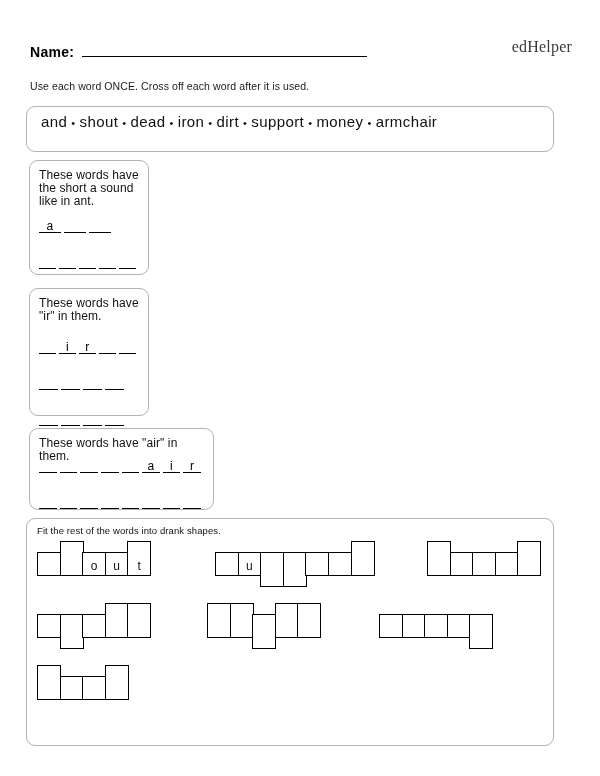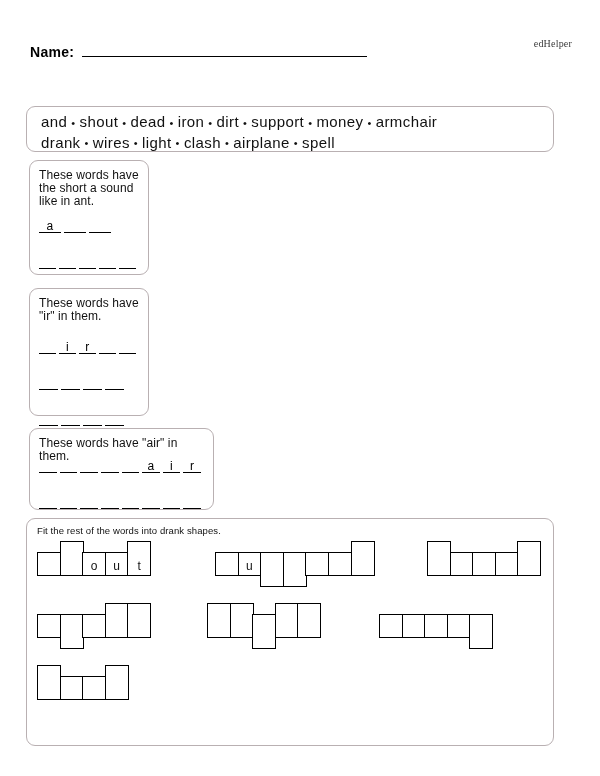--- a/index.html
+++ b/index.html
@@ -20,21 +20,21 @@
     position: absolute;
     inset: 0;
   }
 
   
   .brand {
     position: absolute;
     top: 38px;
     right: 28px;
     font-family: "Liberation Serif", serif;
-    font-size: 10px;
+    font-size: 16px;
     color: #3a3a3a;
     letter-spacing: 0.2px;
   }
 
   .name-row {
     position: absolute;
     top: 44px;
     left: 30px;
     display: flex;
     align-items: flex-end;
@@ -185,25 +185,25 @@
 
 <div class="page">
 
   <div class="brand">edHelper</div>
 
   <div class="name-row">
     <div class="name-label">Name:</div>
     <div class="name-rule"></div>
   </div>
 
+  <div class="instructions">Use each word ONCE.  Cross off each word after it is used.</div>
 
   <div class="panel" id="word-bank">
     <div id="word-bank-lines">
         <div class="wordbank-line"><span>and</span><span class="bullet">•</span><span>shout</span><span class="bullet">•</span><span>dead</span><span class="bullet">•</span><span>iron</span><span class="bullet">•</span><span>dirt</span><span class="bullet">•</span><span>support</span><span class="bullet">•</span><span>money</span><span class="bullet">•</span><span>armchair</span></div>
-        <div class="wordbank-line"><span>drank</span><span class="bullet">•</span><span>wires</span><span class="bullet">•</span><span>light</span><span class="bullet">•</span><span>clash</span><span class="bullet">•</span><span>airplane</span><span class="bullet">•</span><span>spell</span></div>
       </div>
   </div>
 
   <div class="panel" id="cat-box-1">
     <div class="cat-title">These words have the short a sound like in ant.</div>
     <div class="blank-rows" style="top:52px;">
         <div class="blank-row">
           <div class="blank-cell" style="width: 22px;">
             <span>a</span>
           </div>

